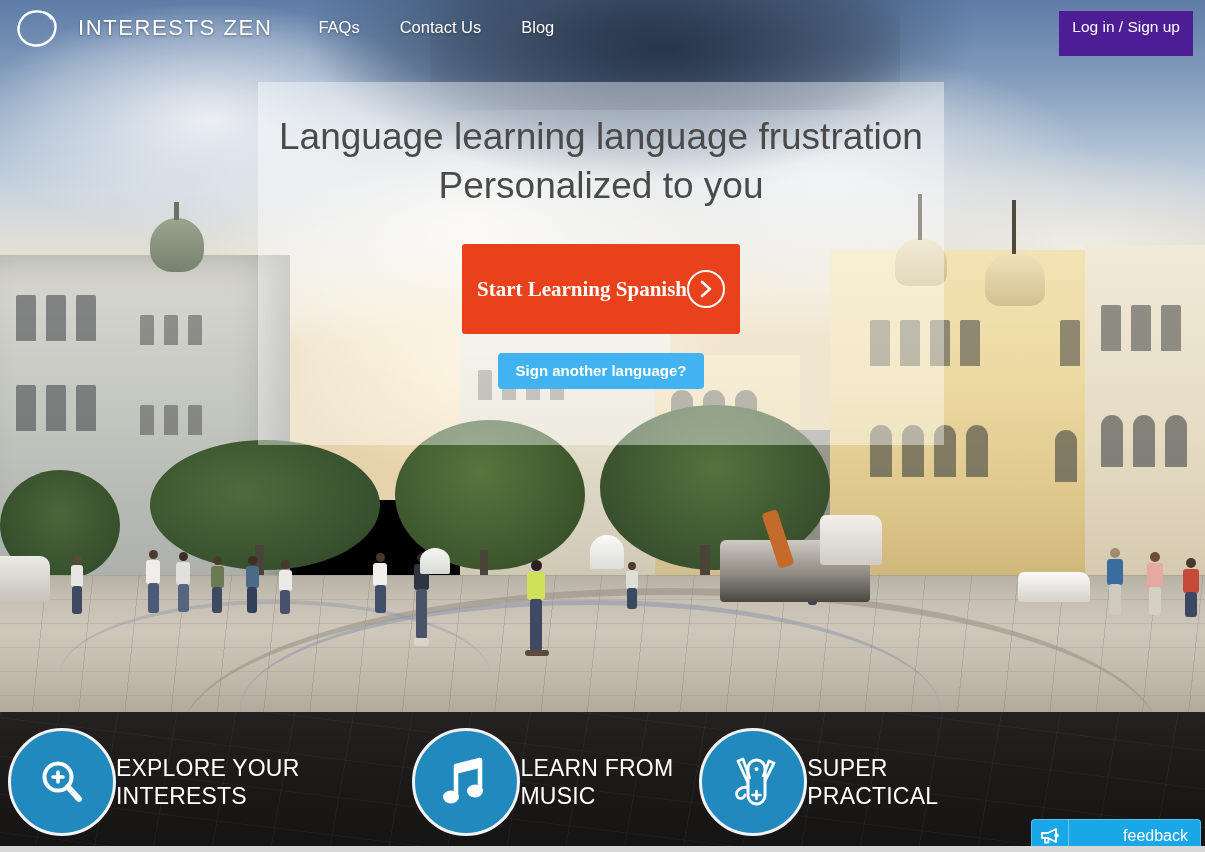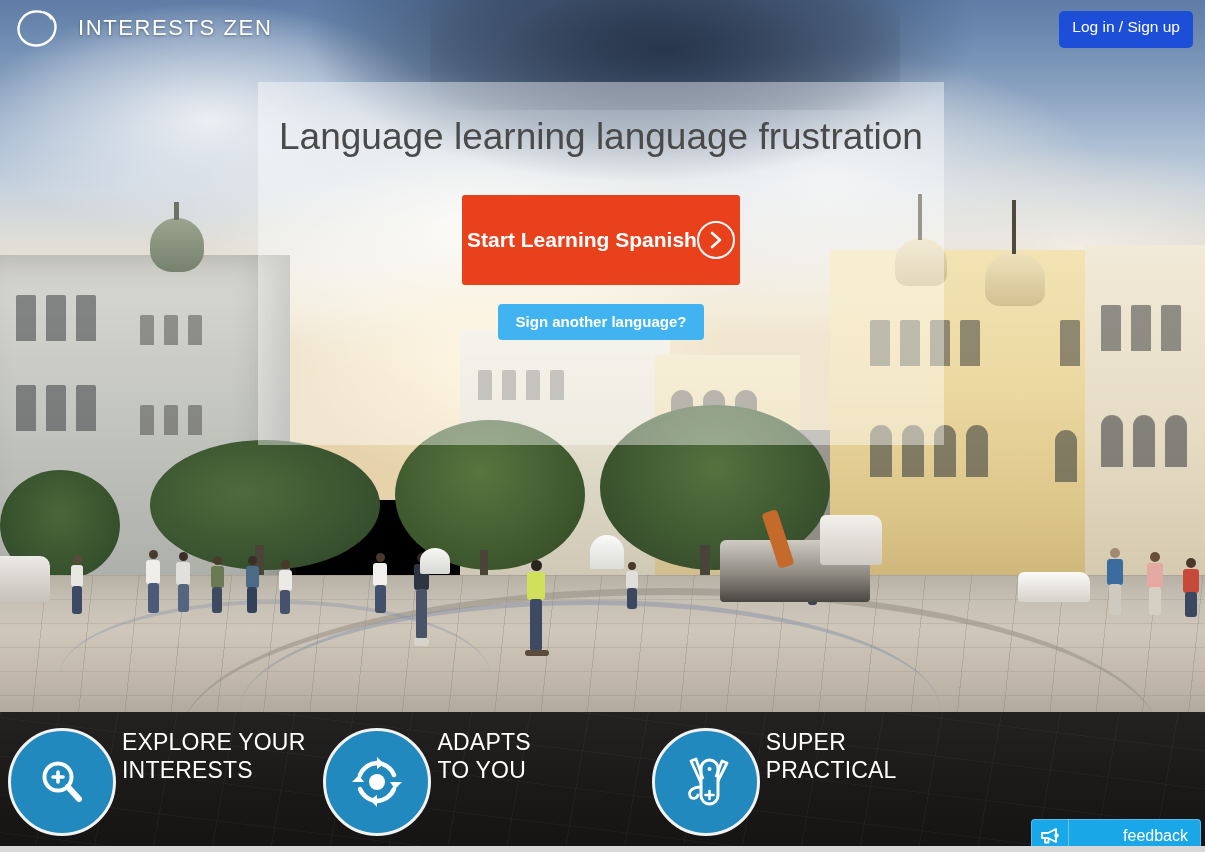--- a/index.html
+++ b/index.html
@@ -139,41 +139,41 @@
     margin-left:18px; color:#fff; font-size:22px; letter-spacing:1.6px;
     font-weight:400; text-shadow:0 1px 3px rgba(0,0,0,0.35);
   }
   .navlinks { display:flex; gap:40px; margin-left:46px; }
   .navlinks a {
     color:#fff; text-decoration:none; font-size:16.5px;
     text-shadow:0 1px 3px rgba(0,0,0,0.35);
   }
   .login-btn {
     position:absolute; right:12px; top:11px;
-    background:#1d4ed8; color:#fff; border:none; border-radius:5px;
-    padding:7px 13px 12px; font-size:15.5px; cursor:pointer;
+    background:#4c1d95; color:#fff; border:none; border-radius:0;
+    padding:7px 13px 20px; font-size:15.5px; cursor:pointer;
     font-family:"Liberation Sans", sans-serif;
   }
 
   
   .hero-panel {
     position:absolute; left:258px; top:82px; width:686px; height:363px;
     background:rgba(255,255,255,0.42);
     z-index:20;
   }
   .hero-h1 {
     margin-top:30px; text-align:center;
     font-size:37px; font-weight:400; line-height:1.33; color:#4a4a4a;
   }
   .cta-wrap { text-align:center; margin-top:34px; }
   .cta {
     display:inline-flex; align-items:center; justify-content:center; 
     background:#e8411c; color:#fff; border:none; cursor:pointer;
     width:278px; height:90px; border-radius:3px;
-    font-family:Liberation Sans, sans-serif;
+    font-family:Liberation Serif, serif;
   }
   .cta-label { font-size:21px; font-weight:700; line-height:1.18; text-align:center; }
   .cta-arrow {
     width:38px; height:38px; border:2.5px solid #fff; border-radius:50%;
     display:flex; align-items:center; justify-content:center; flex:0 0 auto;
   }
   .cta-arrow svg { display:block; }
   .alt-wrap { text-align:center; margin-top:19px; }
   .alt-btn {
     display:inline-block; background:#40b3f0; color:#fff; border:none; cursor:pointer;
@@ -193,21 +193,21 @@
     background:
       repeating-linear-gradient(100deg, rgba(255,255,255,0.035) 0px, rgba(255,255,255,0.035) 1px, transparent 1px, transparent 58px),
       repeating-linear-gradient(187deg, rgba(255,255,255,0.028) 0px, rgba(255,255,255,0.028) 1px, transparent 1px, transparent 38px),
       linear-gradient(180deg,#242220 0%,#1a1917 55%,#151414 100%);
   }
   .feat-row {
     position:relative; height:140px; display:flex; align-items:center;
     padding:0 8px;
   }
   .feat {
-    display:flex; align-items:flex-start; gap:6px; cursor:pointer;
+    display:flex; align-items:center; gap:0; cursor:pointer;
   }
   .feat-circle {
     width:108px; height:108px; border-radius:50%;
     background:#2189bd; border:3px solid #f2f2f2;
     display:flex; align-items:center; justify-content:center; flex:0 0 auto;
   }
   .feat-label {
     color:#fff; font-size:23px; line-height:1.22; letter-spacing:0.2px;
     text-transform:uppercase; white-space:pre-line;
   }
@@ -430,26 +430,32 @@
 </div>
 
 <div class="topnav">
   <div class="logo-mark">
     <svg width="46" height="46" viewBox="0 0 46 46" aria-hidden="true">
       <path d="M30 7.5 C39 10 43 18 41 26 C39 35 30 41 21 40.5 C12 40 5 33.5 4.5 25 C4 16 10.5 8.5 19 6.8 C22 6.2 25 6.3 27.5 7" fill="none" stroke="#ffffff" stroke-width="2.4" stroke-linecap="round"></path>
       <path d="M27.5 7 C31.5 8 35 10.5 37 14" fill="none" stroke="#ffffff" stroke-width="1.6" stroke-linecap="round" opacity="0.85"></path>
     </svg>
   </div>
   <div class="brand">INTERESTS ZEN</div>
+  <div class="navlinks">
+    <a href="#">FAQs</a>
+    <a href="#">Contact Us</a>
+    <a href="#">Blog</a>
+  </div>
   <button class="login-btn">Log in / Sign up</button>
 </div>
 
 <div class="hero-panel">
   <div class="hero-h1">
     <div>Language learning language frustration</div>
+    <div>Personalized to you</div>
   </div>
 
   <div class="cta-wrap">
     <button class="cta">
       <span class="cta-label">Start Learning
 Spanish</span>
       <span class="cta-arrow">
         <svg width="16" height="18" viewBox="0 0 16 18" aria-hidden="true">
           <path d="M4 2 L12 9 L4 16" fill="none" stroke="#ffffff" stroke-width="2.6" stroke-linecap="round" stroke-linejoin="round"></path>
         </svg>
@@ -474,40 +480,35 @@
           <line x1="24" y1="18" x2="24" y2="28" stroke="#ffffff" stroke-width="3.6" stroke-linecap="round"></line>
           <line x1="34" y1="33" x2="45" y2="45" stroke="#ffffff" stroke-width="6" stroke-linecap="round"></line>
         </svg>
       </span>
       <span class="feat-label">EXPLORE YOUR
 INTERESTS</span>
     </div>
 
     <span class="sp1"></span>
 
+
+    <span class="sp2"></span>
+
     <div class="feat">
       <span class="feat-circle">
-        <svg width="58" height="58" viewBox="0 0 58 58" aria-hidden="true">
-          <circle cx="29" cy="29" r="8" fill="#ffffff"></circle>
-          <path d="M29 10 A19 19 0 0 1 46 22" fill="none" stroke="#ffffff" stroke-width="4.5" stroke-linecap="round"></path>
-          <path d="M46 36 A19 19 0 0 1 29 48" fill="none" stroke="#ffffff" stroke-width="4.5" stroke-linecap="round"></path>
-          <path d="M12 36 A19 19 0 0 0 29 48" fill="none" stroke="#ffffff" stroke-width="4.5" stroke-linecap="round"></path>
-          <path d="M12 22 A19 19 0 0 1 29 10" fill="none" stroke="#ffffff" stroke-width="4.5" stroke-linecap="round"></path>
-          <polygon points="29,4 36,11 29,16" fill="#ffffff"></polygon>
-          <polygon points="54,29 47,36 42,29" fill="#ffffff"></polygon>
-          <polygon points="29,54 22,47 29,42" fill="#ffffff"></polygon>
-          <polygon points="4,29 11,22 16,29" fill="#ffffff"></polygon>
+        <svg width="52" height="56" viewBox="0 0 52 56" aria-hidden="true">
+          <path d="M16 42 L16 12 L40 6 L40 36" fill="none" stroke="#ffffff" stroke-width="4.5" stroke-linejoin="round"></path>
+          <path d="M16 12 L40 6 L40 14 L16 20 Z" fill="#ffffff"></path>
+          <ellipse cx="11" cy="43" rx="8" ry="6.5" fill="#ffffff"></ellipse>
+          <ellipse cx="35" cy="37" rx="8" ry="6.5" fill="#ffffff"></ellipse>
         </svg>
       </span>
-      <span class="feat-label">ADAPTS
-TO YOU</span>
+      <span class="feat-label">LEARN FROM
+MUSIC</span>
     </div>
-
-    <span class="sp2"></span>
-
 
     <span class="sp3"></span>
 
     <div class="feat">
       <span class="feat-circle">
         <svg width="58" height="58" viewBox="0 0 58 58" aria-hidden="true">
           <rect x="24" y="7" width="17" height="44" rx="8.5" fill="none" stroke="#ffffff" stroke-width="3"></rect>
           <circle cx="32.5" cy="16" r="2" fill="#ffffff"></circle>
           <line x1="32.5" y1="38" x2="32.5" y2="46" stroke="#ffffff" stroke-width="2.6" stroke-linecap="round"></line>
           <line x1="28.5" y1="42" x2="36.5" y2="42" stroke="#ffffff" stroke-width="2.6" stroke-linecap="round"></line>

